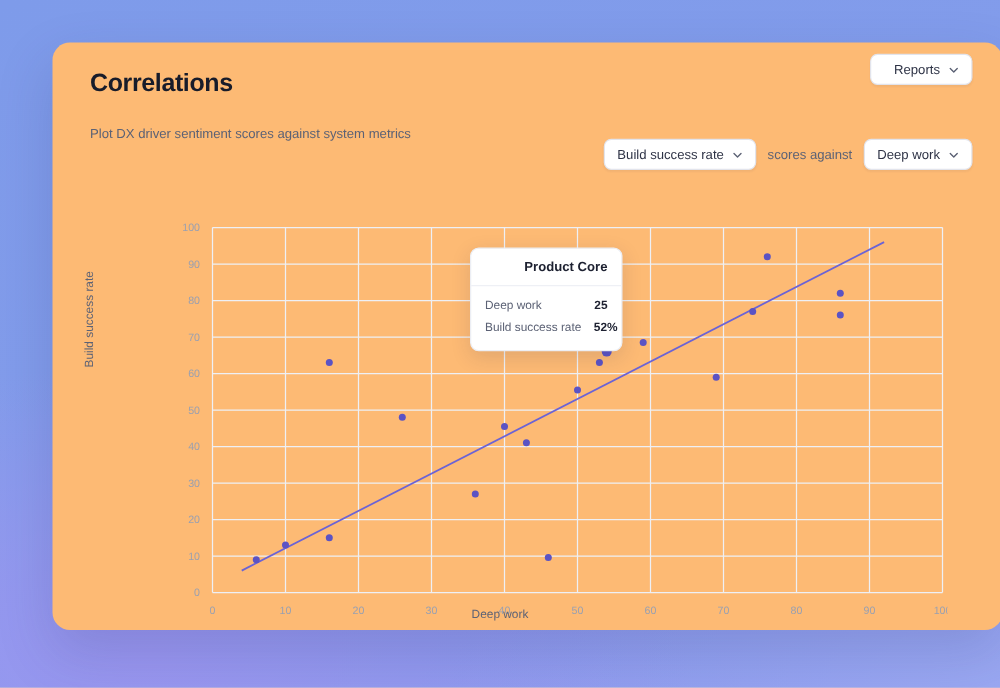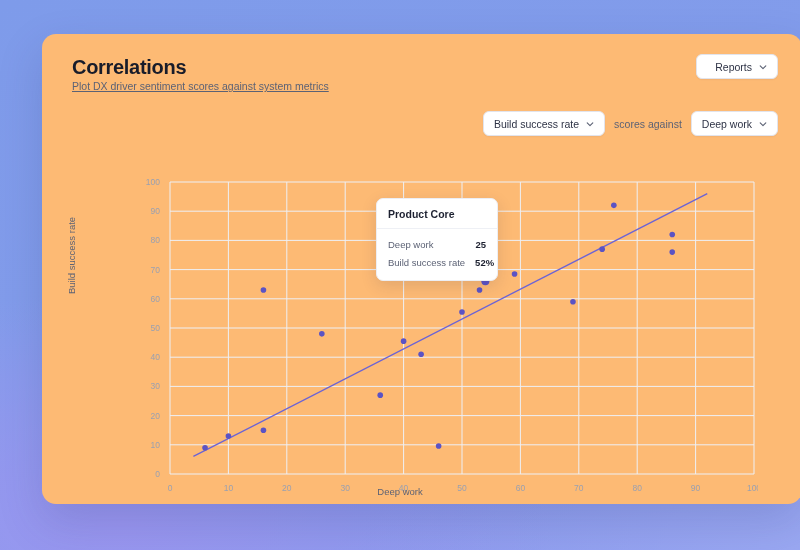--- a/index.html
+++ b/index.html
@@ -25,34 +25,34 @@
     box-shadow: 0 18px 45px rgba(40,50,110,0.18);
     overflow: hidden;
   }
   
   .hdr { position: absolute; left: 30px; top: 22px; }
   .title {
     font-size: 20px; font-weight: bold; color: #181c2a;
     letter-spacing: -0.3px;
   }
   .subtitle {
-    margin-top: 1px;
-    font-size: 10.5px; color: #5c6275; text-decoration: underline;
+    margin-top: 22px;
+    font-size: 10.5px; color: #5c6275;
   }
   .pill {
     display: inline-flex; align-items: center; gap: 7px;
     height: 25px; padding: 0 10px;
     border: 1px solid #e2e4ec; border-radius: 6px;
     background: #fff; font-size: 10.5px; color: #2e3346;
     box-shadow: 0 1px 1.5px rgba(30,35,70,0.05);
     white-space: nowrap;
   }
   .chev { display: block; width: 8px; height: 8px; flex: none; }
   .chev svg { display: block; }
-  #reports-btn { position: absolute; right: 24px; top: 20px; padding-left: 18px; }
+  #reports-btn { position: absolute; right: 24px; top: 9px; padding-left: 18px; }
   
   .selrow {
     position: absolute; right: 24px; top: 77px;
     display: flex; align-items: center; gap: 9px;
   }
   .selrow .plotted { font-size: 10.5px; color: #5c6275; }
   
   .chartwrap { position: absolute; left: 0; top: 100px; width: 716px; height: 370px; }
   .plot-svg { position: absolute; left: 0; top: 0; }
   .ylabel {
@@ -73,20 +73,21 @@
     background: #fff;
     border: 1px solid #eceef4;
     border-radius: 7px;
     box-shadow: 0 5px 16px rgba(35,40,80,0.13);
     z-index: 5;
   }
   .tt-title {
     padding: 9px 11px 8px;
     font-size: 10.5px; font-weight: bold; color: #1d2131;
     border-bottom: 1px solid #eef0f5;
+    text-align: right;
   }
   .tt-body { padding: 6px 11px 9px; }
   .tt-row {
     display: flex; justify-content: space-between; align-items: baseline;
     gap: 10px; padding: 3.5px 0;
   }
   .tt-key { font-size: 9.5px; color: #5c6275; white-space: nowrap; }
   .tt-val { font-size: 9.5px; font-weight: bold; color: #1d2131; }
 </style>
 </head>

